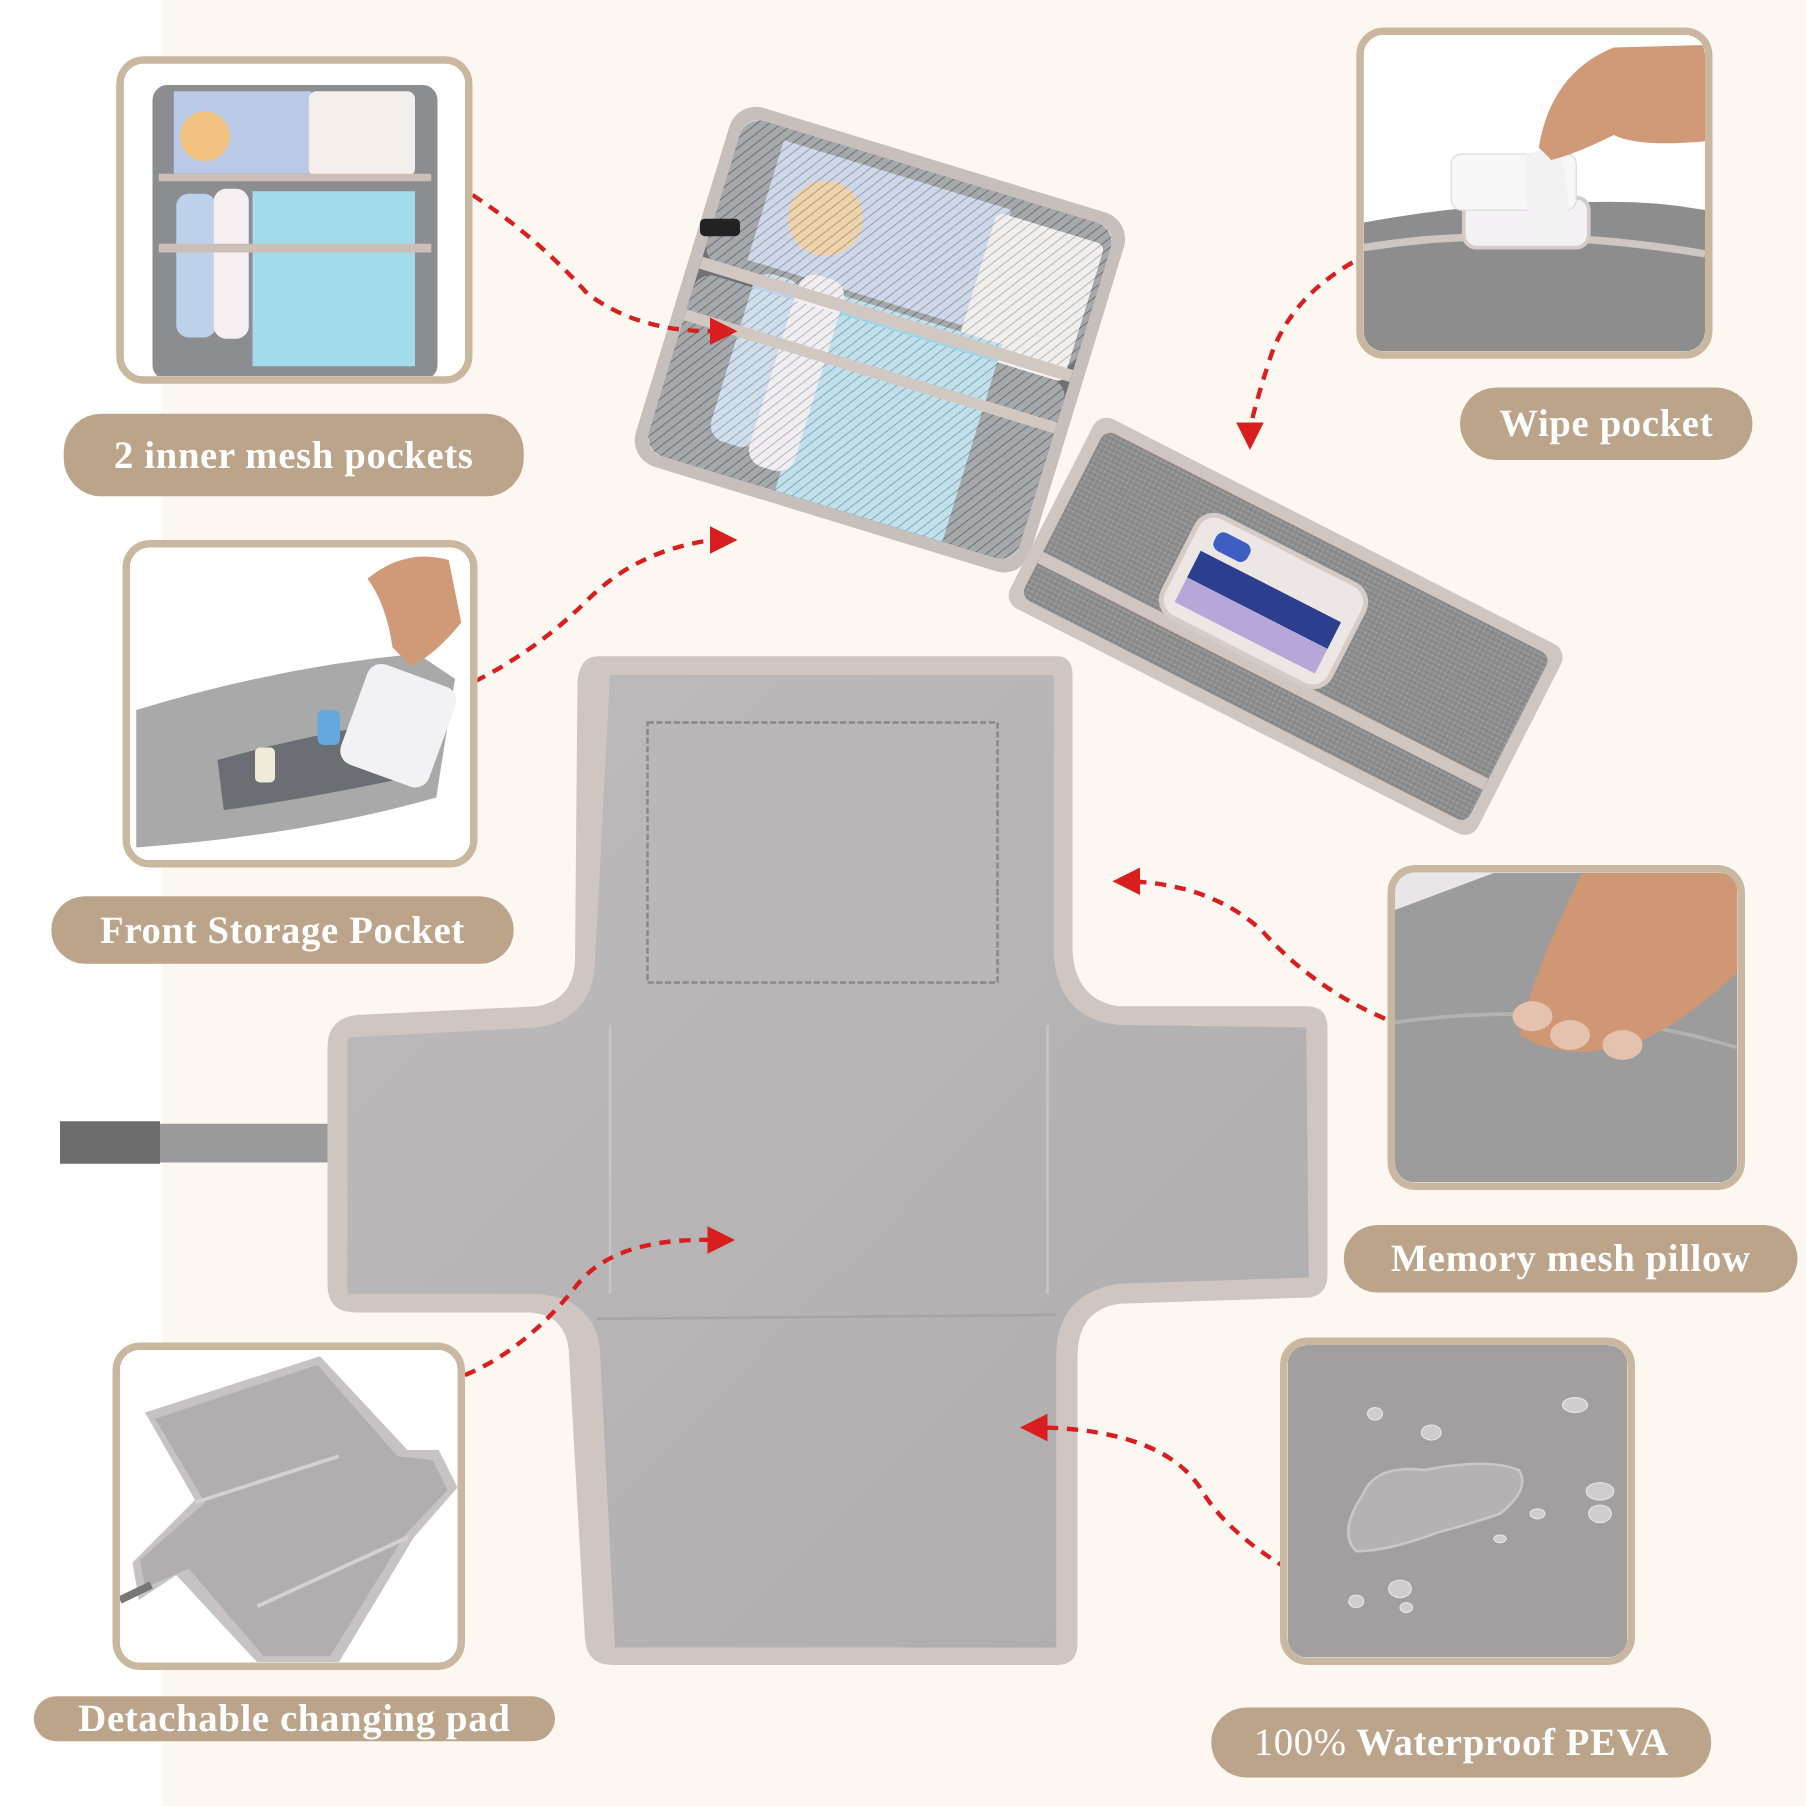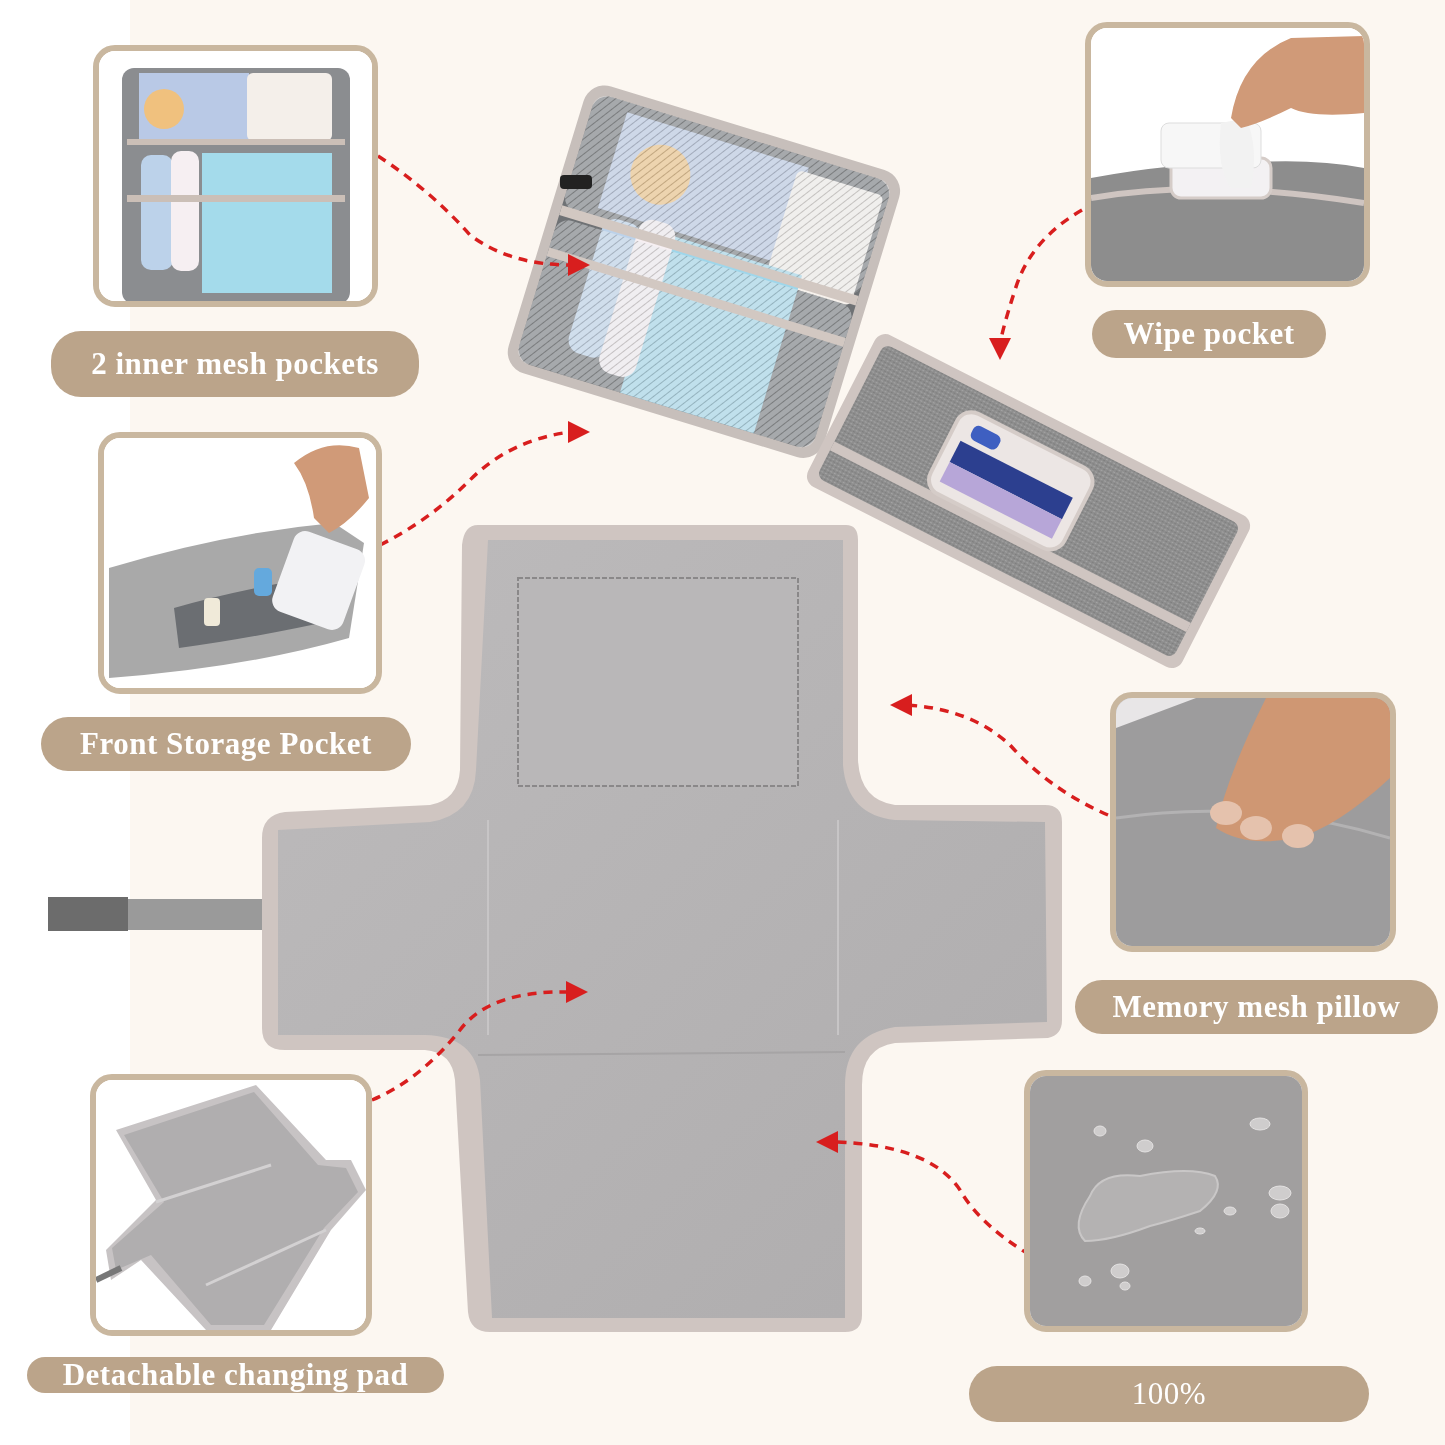--- a/index.html
+++ b/index.html
@@ -118,21 +118,21 @@
   <svg width="273" height="253">
     <rect width="273" height="253" fill="#ffffff"></rect>
     <path d="M 0 150 Q 80 135 150 135 Q 220 130 273 140 L 273 253 L 0 253 Z" fill="#8d8d8d"></path>
     <path d="M 0 170 Q 120 150 273 175" stroke="#cfc5c1" stroke-width="6" fill="none"></path>
     <rect x="80" y="130" width="100" height="40" rx="10" fill="#f3f1f3" stroke="#d5ccc8" stroke-width="3"></rect>
     <rect x="70" y="95" width="100" height="45" rx="8" fill="#f7f7f7" stroke="#dddddd"></rect>
     <path d="M 130 95 Q 125 140 140 160 L 160 160 Q 168 120 155 90 Z" fill="#f2f2f2"></path>
     <path d="M 140 90 Q 150 30 200 10 L 273 8 L 273 85 Q 220 90 200 80 Q 170 95 150 100 Z" fill="#d09a78"></path>
   </svg>
 </div>
-<div class="pill" style="left:1092px;top:310px;width:234px;height:48px;">
+<div class="pill" style="left:1168px;top:310px;width:234px;height:58px;">
     <span>Wipe pocket</span>
   </div>
 
 <div class="frame" style="left:98px;top:432px;width:284px;height:262px;">
   <svg width="272" height="250">
     <rect width="272" height="250" fill="#ffffff"></rect>
     <path d="M 5 130 Q 120 95 230 85 L 260 105 L 245 200 Q 140 230 5 240 Z" fill="#a9a9a9"></path>
     <path d="M 70 170 Q 140 150 235 135 L 240 180 Q 150 200 75 210 Z" fill="#6b6e72"></path>
     <rect x="178" y="100" width="75" height="85" rx="12" fill="#f2f2f4" transform="rotate(20 215 140)"></rect>
     <rect x="150" y="130" width="18" height="28" rx="5" fill="#64a9dd"></rect>
@@ -186,13 +186,14 @@
       <ellipse cx="200" cy="135" rx="6" ry="4"></ellipse>
       <ellipse cx="170" cy="155" rx="5" ry="3"></ellipse>
       <ellipse cx="90" cy="195" rx="9" ry="7"></ellipse>
       <ellipse cx="55" cy="205" rx="6" ry="5"></ellipse>
       <ellipse cx="95" cy="210" rx="5" ry="4"></ellipse>
     </g>
   </svg>
 </div>
 <div class="pill" style="left:969px;top:1354px;width:400px;height:56px;margin-top:12px;">
     <span class="light">100%</span>
+    <span style="white-space:pre;"> Waterproof PEVA</span>
   </div>
 
 </body></html>

